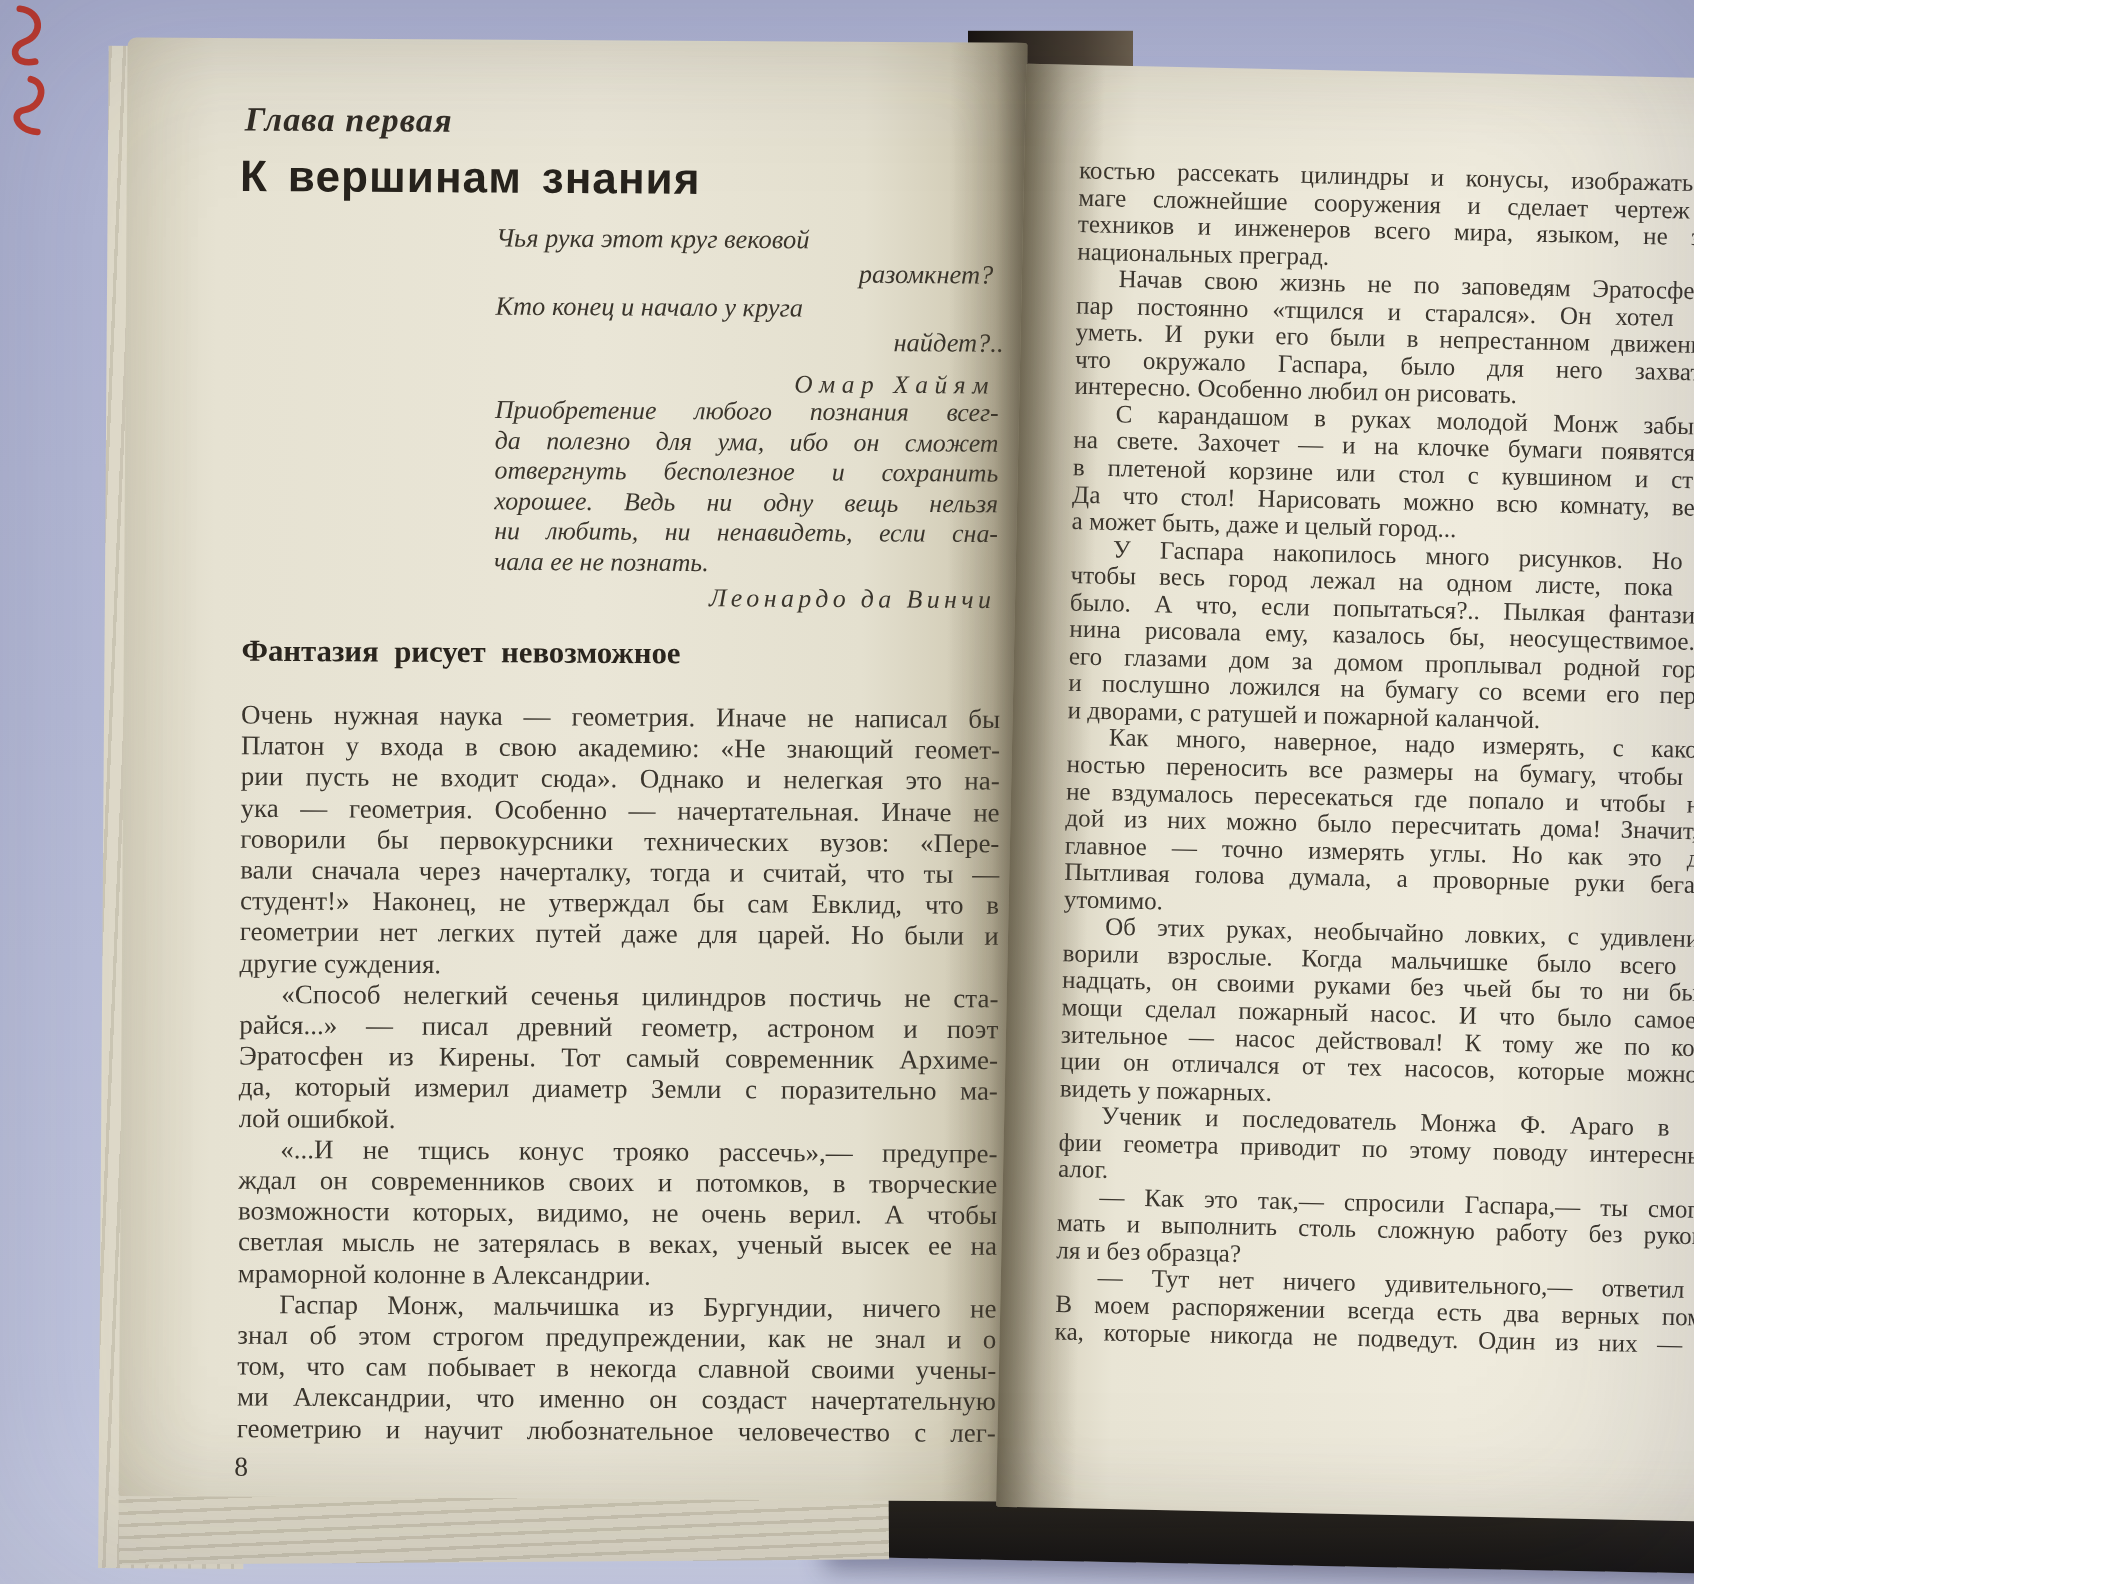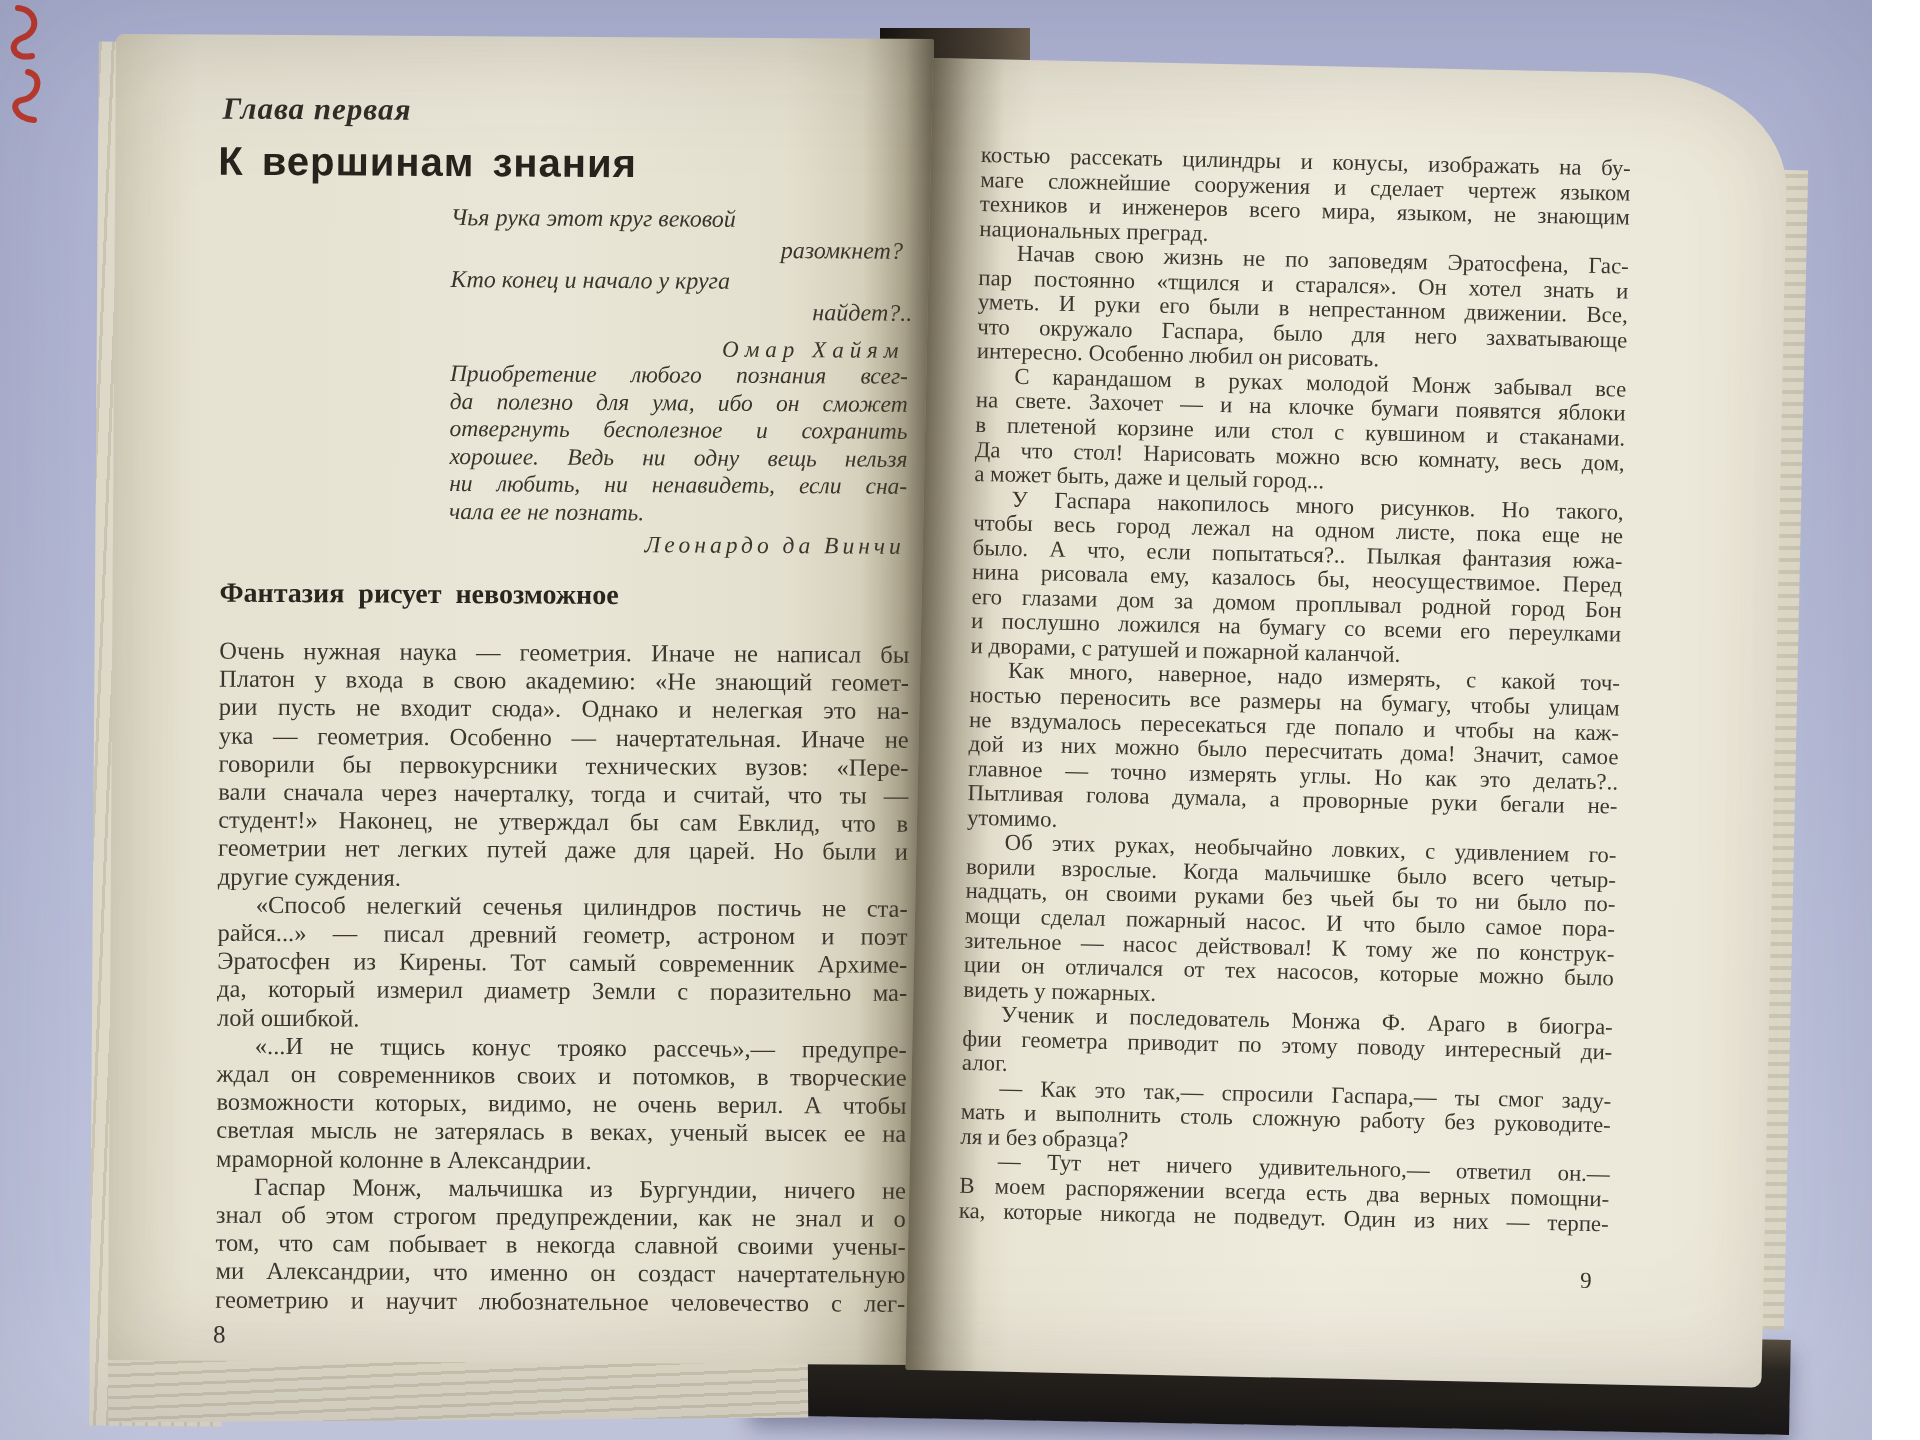--- a/index.html
+++ b/index.html
@@ -1,17 +1,17 @@
 <!DOCTYPE html>
 <html><head>
 <meta charset="utf-8">
 <style>
   html,body{margin:0;padding:0;}
   body{width:1920px;height:1440px;overflow:hidden;font-family:"Liberation Serif",serif;}
-  .scene{position:relative;width:1872px;height:1440px;overflow:hidden;
+  .scene{position:relative;width:1540px;height:1440px;overflow:hidden;
          background:linear-gradient(180deg,#aeb3d2 0%,#b7bcd8 45%,#c2c7e0 88%,#cdd2e8 100%);}
   .scene::after{content:"";position:absolute;inset:0;pointer-events:none;z-index:9;
          box-shadow:inset 0 0 180px rgba(40,40,70,.18);}
 
   
   .stack-left{position:absolute;left:94px;top:42px;width:132px;height:1384px;z-index:2;
       background:repeating-linear-gradient(92deg,#cfc9b6 0 3px,#e2ddcb 3px 13px);
       transform:rotate(.4deg);}
   .stack-bottom{position:absolute;left:108px;top:1350px;width:700px;height:70px;z-index:2;
       background:repeating-linear-gradient(178deg,#c9c3af 0 3px,#ddd8c6 3px 11px);

